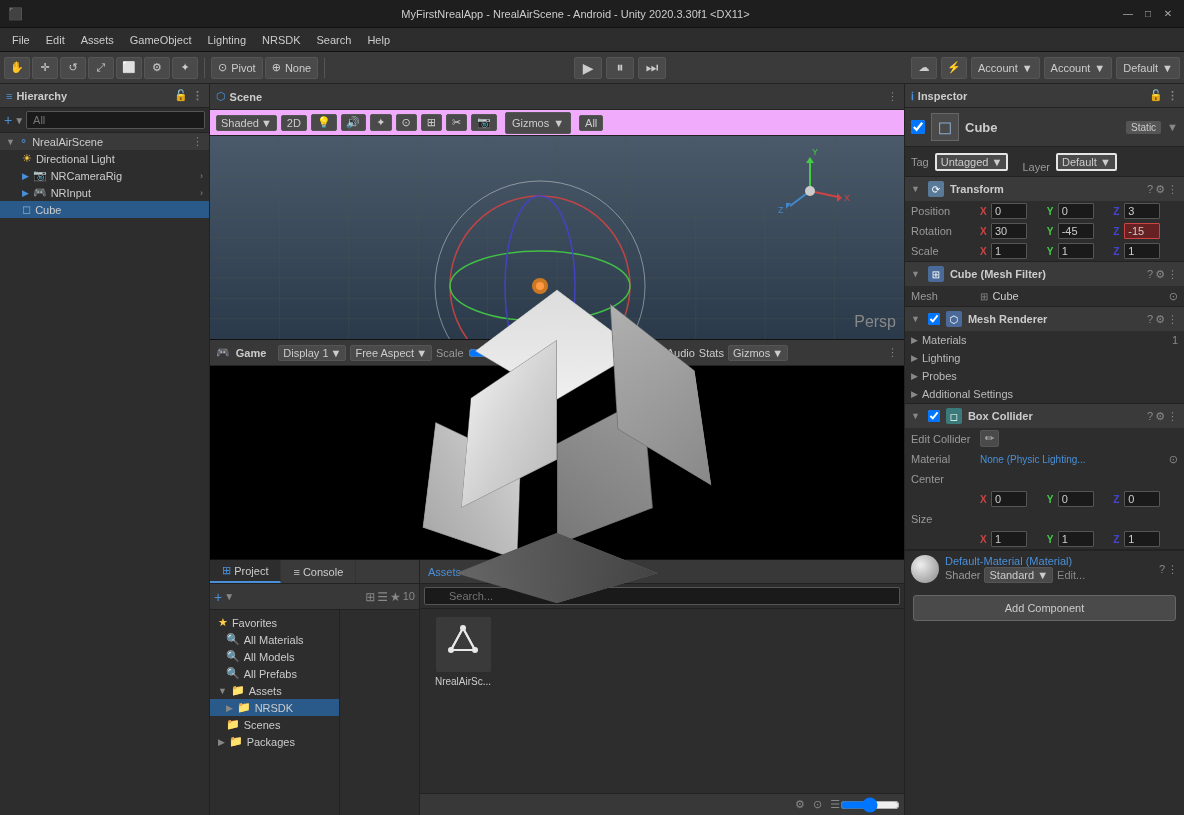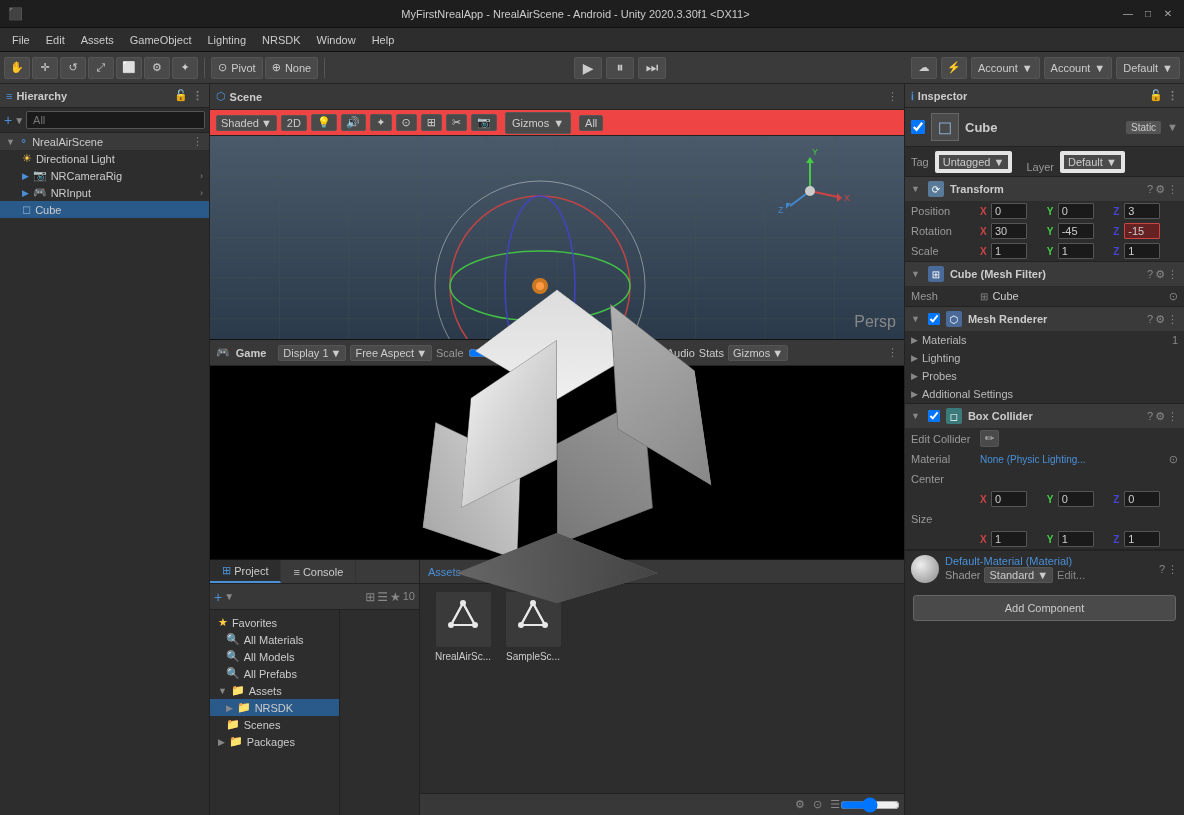--- a/index.html
+++ b/index.html
@@ -58,34 +58,34 @@
     .project-content { flex: 1; display: flex; }
     .project-tree { width: 130px; border-right: 1px solid #222; padding: 4px 0; overflow-y: auto; }
     .tree-item { padding: 2px 8px; cursor: pointer; font-size: 11px; color: #ccc; display: flex; align-items: center; gap: 4px; }
     .tree-item.selected { background: #2a5a8a; }
     .tree-folder { padding-left: 16px; }
 
     #assets-area { flex: 1; background: #2d2d2d; display: flex; flex-direction: column; }
     .assets-breadcrumb { background: #383838; height: 24px; display: flex; align-items: center; padding: 0 8px; border-bottom: 1px solid #222; font-size: 11px; color: #4a90d9; gap: 4px; }
     .assets-search { padding: 3px 4px; border-bottom: 1px solid #222; }
     .assets-search input { width: 100%; background: #1a1a1a; border: 1px solid #555; color: #ccc; padding: 2px 6px; font-size: 11px; border-radius: 2px; }
-    .assets-grid { flex: 1; display: flex; flex-wrap: wrap; padding: 8px; align-content: flex-start; overflow-y: auto; }
+    .assets-grid { flex: 1; display: flex; flex-wrap: wrap; padding: 8px; gap: 12px; align-content: flex-start; overflow-y: auto; }
     .asset-item { display: flex; flex-direction: column; align-items: center; gap: 4px; cursor: pointer; width: 70px; }
     .asset-icon { width: 55px; height: 55px; background: #3a3a3a; display: flex; align-items: center; justify-content: center; border-radius: 2px; }
     .asset-name { font-size: 10px; color: #ccc; text-align: center; word-break: break-word; }
     .assets-bottom { background: #383838; height: 22px; display: flex; align-items: center; padding: 0 4px; border-top: 1px solid #222; }
 
     
     #inspector { width: 280px; background: #2d2d2d; border-left: 1px solid #222; display: flex; flex-direction: column; overflow-y: auto; }
     .inspector-header { background: #3a3a3a; height: 24px; display: flex; align-items: center; padding: 0 6px; border-bottom: 1px solid #222; font-size: 11px; font-weight: bold; color: #ccc; gap: 4px; }
     .obj-header { background: #383838; padding: 5px 6px; display: flex; align-items: center; gap: 6px; border-bottom: 1px solid #222; }
     .obj-icon-box { width: 28px; height: 28px; background: #4a4a4a; display: flex; align-items: center; justify-content: center; border: 1px solid #666; font-size: 16px; color: #88aacc; }
     .static-badge { background: #555; padding: 1px 5px; font-size: 10px; color: #ccc; border-radius: 2px; }
     .tag-row { padding: 3px 6px; display: flex; align-items: center; gap: 6px; font-size: 11px; border-bottom: 1px solid #222; }
-    .tag-dropdown { background: #4a4a4a; border: 4px solid #e5e5e5; color: #ccc; padding: 1px 4px; font-size: 11px; cursor: pointer; border-radius: 2px; }
+    .tag-dropdown { background: #4a4a4a; border: 2px solid #e5e5e5; color: #ccc; padding: 1px 4px; font-size: 11px; cursor: pointer; border-radius: 2px; }
 
     .component-section { border-bottom: 1px solid #222; }
     .component-header { background: #3a3a3a; padding: 4px 6px; display: flex; align-items: center; gap: 6px; cursor: pointer; }
     .component-title { font-size: 11px; color: #ccc; font-weight: bold; flex: 1; }
     .component-icon { width: 16px; height: 16px; background: #5a7a9a; display: flex; align-items: center; justify-content: center; font-size: 10px; color: #fff; border-radius: 2px; }
     .component-icon.blue { background: #4a6a9a; }
     .component-icon.teal { background: #3a7a7a; }
     .field-row { padding: 2px 6px; display: flex; align-items: center; gap: 4px; font-size: 11px; min-height: 20px; }
     .field-label { color: #999; min-width: 65px; }
     .xyz-row { display: flex; gap: 2px; flex: 1; }
@@ -130,21 +130,21 @@
   </div>
 </div>
 
 <div id="menubar">
   <span class="menu-item">File</span>
   <span class="menu-item">Edit</span>
   <span class="menu-item">Assets</span>
   <span class="menu-item">GameObject</span>
   <span class="menu-item">Lighting</span>
   <span class="menu-item">NRSDK</span>
-  <span class="menu-item">Window</span>
+  <span class="menu-item">Search</span>
   <span class="menu-item">Help</span>
 </div>
 
 <div id="toolbar">
   <div class="toolbar-btn">✋</div>
   <div class="toolbar-btn">✛</div>
   <div class="toolbar-btn">↺</div>
   <div class="toolbar-btn">⤢</div>
   <div class="toolbar-btn">⬜</div>
   <div class="toolbar-btn">⚙</div>
@@ -239,21 +239,21 @@
   </div>
 
   <div id="center">
 
     <div id="scene-panel" style="flex:1; display:flex; flex-direction:column;">
       <div class="scene-toolbar">
         <span style="color:#4a90d9;">⬡</span>
         <span style="color:#ccc; font-weight:bold;">Scene</span>
         <div style="margin-left:auto; color:#888; cursor:pointer;">⋮</div>
       </div>
-      <div class="scene-toolbar" style="background:#ef4444; gap:4px;">
+      <div class="scene-toolbar" style="background:#f0abfc; gap:4px;">
         <div class="scene-dropdown">
           <span>Shaded</span>
           <span>▼</span>
         </div>
         <div class="scene-btn">2D</div>
         <div class="scene-btn">💡</div>
         <div class="scene-btn">🔊</div>
         <div class="scene-btn">✦</div>
         <div class="scene-btn">⊙</div>
         <div class="scene-btn">⊞</div>
@@ -449,54 +449,42 @@
           </div>
         </div>
       </div>
 
       <div id="assets-area">
         <div class="assets-breadcrumb">
           <span style="color:#4a90d9; cursor:pointer;">Assets</span>
           <span style="color:#888;">›</span>
           <span style="color:#4a90d9; cursor:pointer;">Scenes</span>
         </div>
+        <div class="assets-search">
+          <input placeholder="Search..." style="background: rgb(26, 26, 26); border: 1px solid rgb(85, 85, 85); color: rgb(204, 204, 204); padding: 2px 24px; font-size: 11px; width: 100%; border-radius: 2px;">
+        </div>
         <div class="assets-grid">
 
           <div class="asset-item">
             <div class="asset-icon">
               <svg width="45" height="45" viewBox="0 0 45 45">
                 <rect width="45" height="45" fill="#3a3a3a" rx="2"></rect>
 
                 <polygon points="22,6 34,28 10,28" fill="none" stroke="#e8e8e8" stroke-width="2"></polygon>
                 <line x1="10" y1="28" x2="22" y2="6" stroke="#e8e8e8" stroke-width="2"></line>
                 <line x1="34" y1="28" x2="22" y2="6" stroke="#e8e8e8" stroke-width="2"></line>
                 <line x1="10" y1="28" x2="34" y2="28" stroke="#e8e8e8" stroke-width="2"></line>
                 <circle cx="22" cy="6" r="3" fill="#e8e8e8"></circle>
                 <circle cx="10" cy="28" r="3" fill="#e8e8e8"></circle>
                 <circle cx="34" cy="28" r="3" fill="#e8e8e8"></circle>
               </svg>
             </div>
             <span class="asset-name">NrealAirSc...</span>
           </div>
 
-          <div class="asset-item">
-            <div class="asset-icon">
-              <svg width="45" height="45" viewBox="0 0 45 45">
-                <rect width="45" height="45" fill="#3a3a3a" rx="2"></rect>
-                <polygon points="22,6 34,28 10,28" fill="none" stroke="#e8e8e8" stroke-width="2"></polygon>
-                <line x1="10" y1="28" x2="22" y2="6" stroke="#e8e8e8" stroke-width="2"></line>
-                <line x1="34" y1="28" x2="22" y2="6" stroke="#e8e8e8" stroke-width="2"></line>
-                <line x1="10" y1="28" x2="34" y2="28" stroke="#e8e8e8" stroke-width="2"></line>
-                <circle cx="22" cy="6" r="3" fill="#e8e8e8"></circle>
-                <circle cx="10" cy="28" r="3" fill="#e8e8e8"></circle>
-                <circle cx="34" cy="28" r="3" fill="#e8e8e8"></circle>
-              </svg>
-            </div>
-            <span class="asset-name">SampleSc...</span>
-          </div>
         </div>
         <div class="assets-bottom">
           <div style="margin-left:auto; display:flex; align-items:center; gap:8px;">
             <span style="color:#888; cursor:pointer;">⚙</span>
             <span style="color:#888; cursor:pointer;">⊙</span>
             <span style="color:#888; cursor:pointer;">☰</span>
           </div>
           <input type="range" style="width: 60px; height: 10px;" value="50">
         </div>
       </div>

